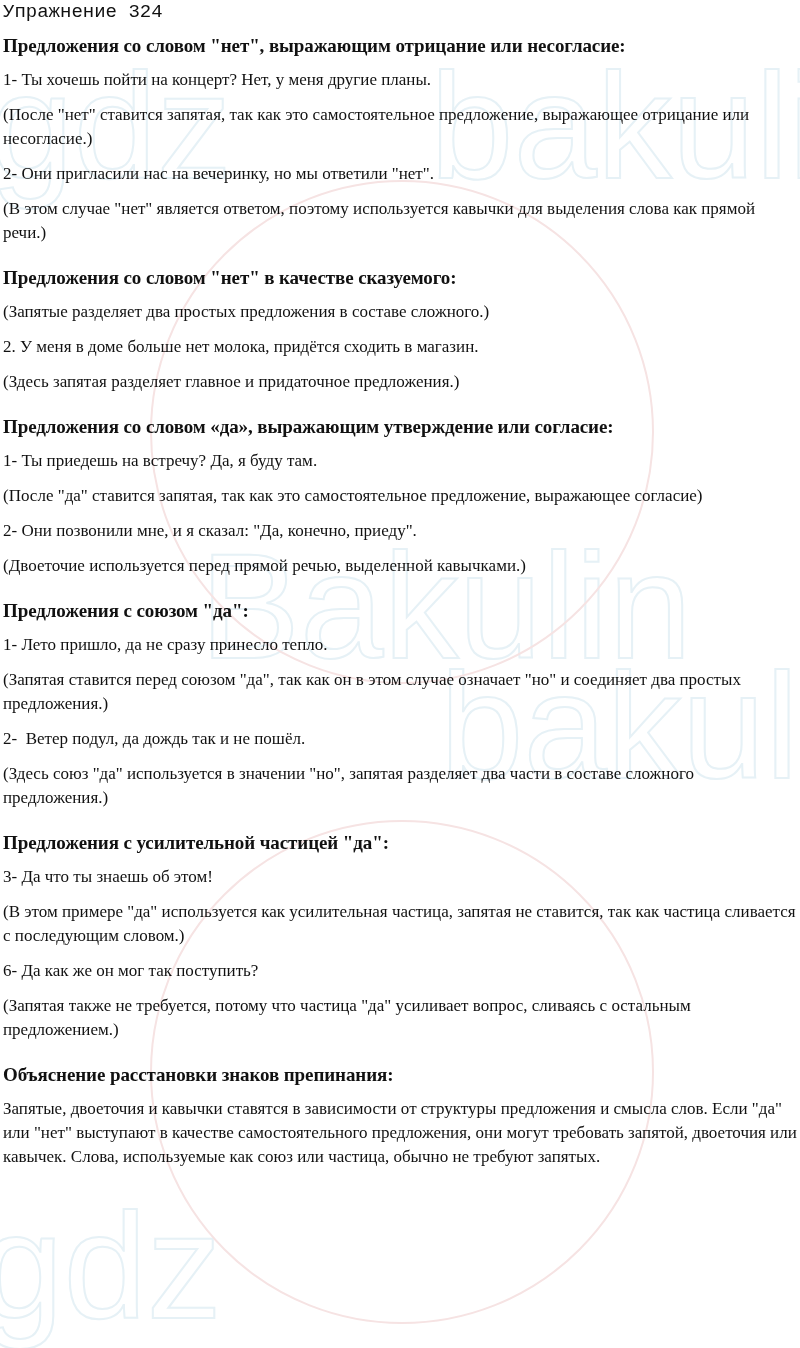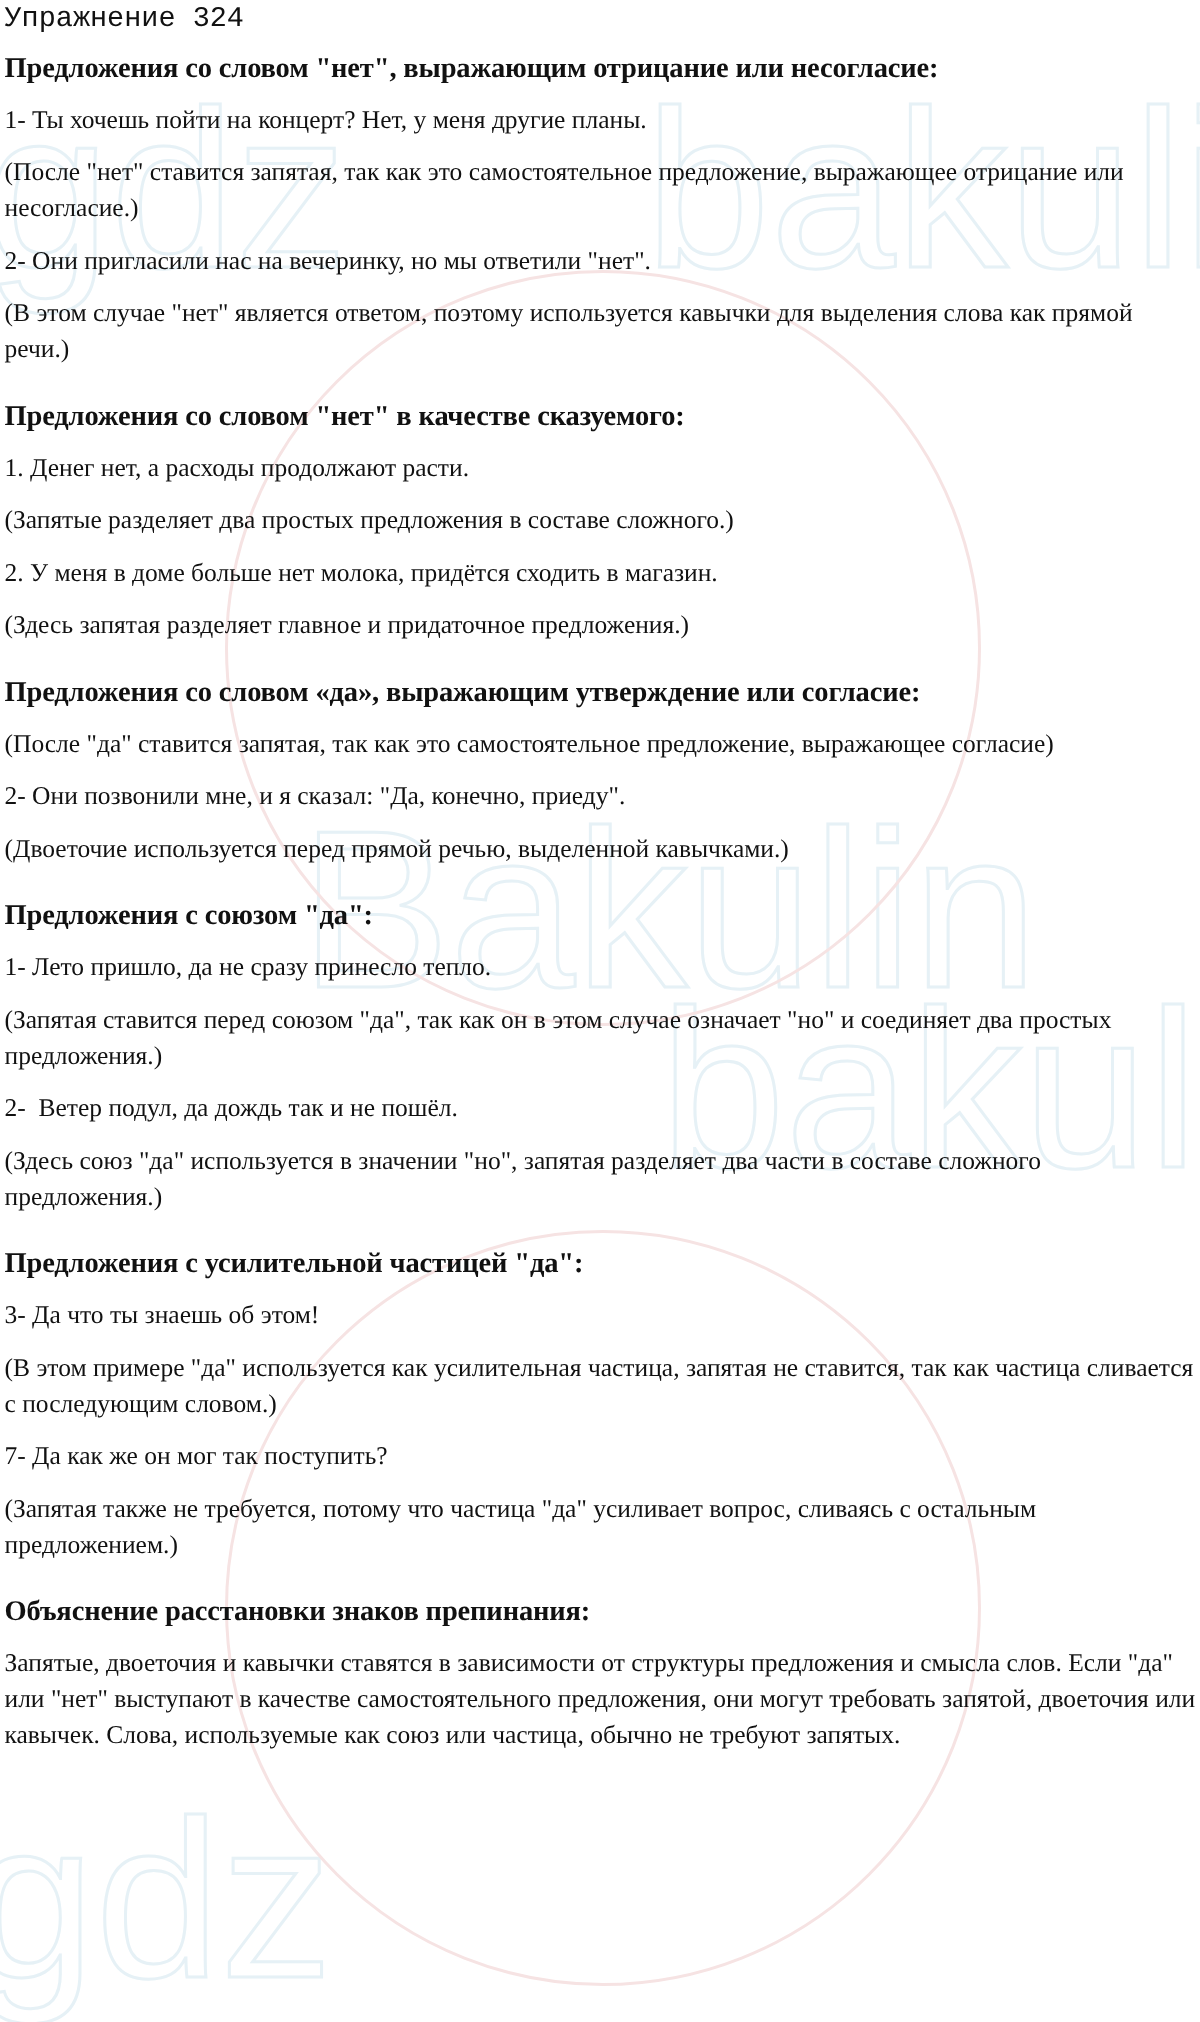--- a/index.html
+++ b/index.html
@@ -55,46 +55,46 @@
   <div class="section">
     <p class="heading">Предложения со словом "нет", выражающим отрицание или несогласие:</p>
     <p class="para">1- Ты хочешь пойти на концерт? Нет, у меня другие планы.</p>
     <p class="para">(После "нет" ставится запятая, так как это самостоятельное предложение, выражающее отрицание или несогласие.)</p>
     <p class="para">2- Они пригласили нас на вечеринку, но мы ответили "нет".</p>
     <p class="para">(В этом случае "нет" является ответом, поэтому используется кавычки для выделения слова как прямой речи.)</p>
   </div>
 
   <div class="section">
     <p class="heading">Предложения со словом "нет" в качестве сказуемого:</p>
-    <p class="para">1. Денег нет, а расходы продолжают расти.</p>
     <p class="para">(Запятые разделяет два простых предложения в составе сложного.)</p>
     <p class="para">2. У меня в доме больше нет молока, придётся сходить в магазин.</p>
     <p class="para">(Здесь запятая разделяет главное и придаточное предложения.)</p>
   </div>
 
   <div class="section">
     <p class="heading">Предложения со словом «да», выражающим утверждение или согласие:</p>
+    <p class="para">1- Ты приедешь на встречу? Да, я буду там.</p>
     <p class="para">(После "да" ставится запятая, так как это самостоятельное предложение, выражающее согласие)</p>
     <p class="para">2- Они позвонили мне, и я сказал: "Да, конечно, приеду".</p>
     <p class="para">(Двоеточие используется перед прямой речью, выделенной кавычками.)</p>
   </div>
 
   <div class="section">
     <p class="heading">Предложения с союзом "да":</p>
     <p class="para">1- Лето пришло, да не сразу принесло тепло.</p>
     <p class="para">(Запятая ставится перед союзом "да", так как он в этом случае означает "но" и соединяет два простых предложения.)</p>
     <p class="para">2-  Ветер подул, да дождь так и не пошёл.</p>
     <p class="para">(Здесь союз "да" используется в значении "но", запятая разделяет два части в составе сложного предложения.)</p>
   </div>
 
   <div class="section">
     <p class="heading">Предложения с усилительной частицей "да":</p>
     <p class="para">3- Да что ты знаешь об этом!</p>
     <p class="para">(В этом примере "да" используется как усилительная частица, запятая не ставится, так как частица сливается с последующим словом.)</p>
-    <p class="para">7- Да как же он мог так поступить?</p>
+    <p class="para">6- Да как же он мог так поступить?</p>
     <p class="para">(Запятая также не требуется, потому что частица "да" усиливает вопрос, сливаясь с остальным предложением.)</p>
   </div>
 
   <div class="section">
     <p class="heading">Объяснение расстановки знаков препинания:</p>
     <p class="para">Запятые, двоеточия и кавычки ставятся в зависимости от структуры предложения и смысла слов. Если "да" или "нет" выступают в качестве самостоятельного предложения, они могут требовать запятой, двоеточия или кавычек. Слова, используемые как союз или частица, обычно не требуют запятых.</p>
   </div>
 </div>
 
 </body></html>

